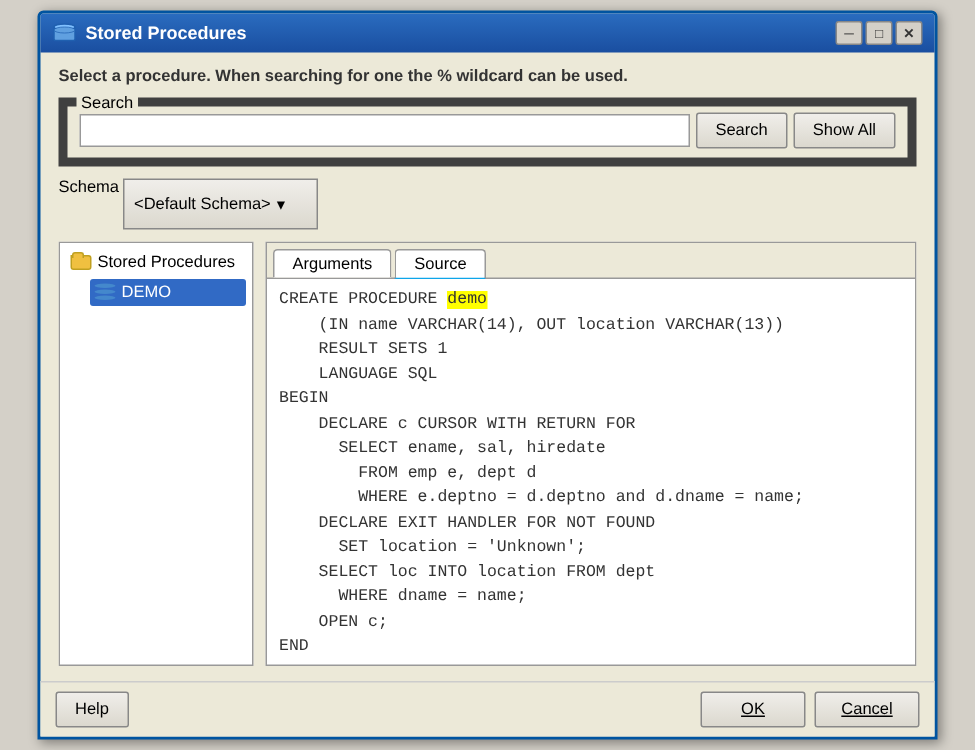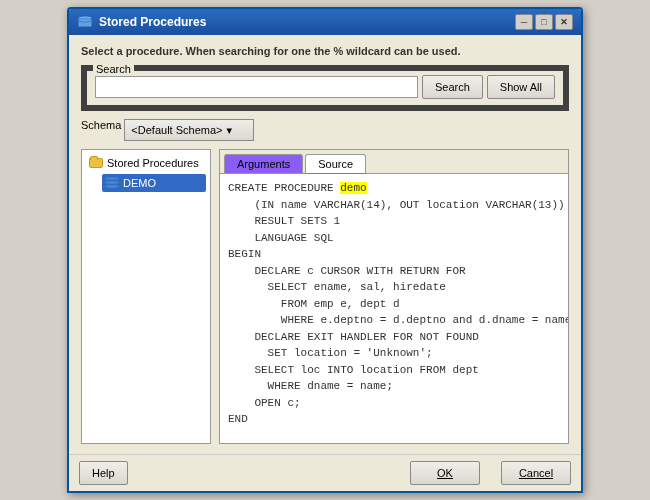--- a/index.html
+++ b/index.html
@@ -8,21 +8,21 @@
       font-size: 12px;
       background: #d4d0c8;
       display: flex;
       justify-content: center;
       align-items: center;
       width: 650px;
       height: 500px;
       overflow: hidden;
     }
     .window {
-      width: 516px;
+      width: 600px;
       height: 486px;
       background: #ece9d8;
       border: 2px solid #0054a0;
       border-radius: 4px 4px 0 0;
       display: flex;
       flex-direction: column;
       box-shadow: 2px 2px 8px rgba(0,0,0,0.4);
     }
     .title-bar {
       background: linear-gradient(to bottom, #2a6cbf 0%, #1a4ea0 100%);
@@ -117,21 +117,21 @@
       flex-direction: row;
       gap: 3px;
     }
     .schema-label {
       font-size: 11px;
     }
     .schema-dropdown {
       display: inline-flex;
       align-items: center;
       height: 22px;
-      padding: 4px 6px;
+      padding: 16px 6px;
       background: linear-gradient(to bottom, #f0eeea, #dbd8ce);
       border: 1px solid #888;
       cursor: pointer;
       font-size: 11px;
       gap: 4px;
       width: 130px;
     }
     .main-area {
       flex: 1;
       display: flex;
@@ -217,21 +217,21 @@
       padding-left: 4px;
       gap: 2px;
     }
     .tab {
       padding: 3px 12px;
       font-size: 11px;
       cursor: pointer;
       border: 1px solid #999;
       border-bottom: none;
       border-radius: 3px 3px 0 0;
-      background: #8b5cf6;
+      background: #ffffff;
     }
     .tab.active {
       background: white;
       border-bottom: 1px solid #0ea5e9;
       margin-bottom: -1px;
       z-index: 1;
     }
     .tab-content {
       flex: 1;
       padding: 6px 8px;
@@ -347,16 +347,16 @@
       </div>
     </div>
   </div>
 
   <div class="footer">
     <div class="footer-left">
       <button class="btn">Help</button>
     </div>
     <div class="footer-right">
       <button class="btn" style="min-width:70px;">OK</button>
-      <button class="btn" style="min-width:70px;margin-left:15px;">Cancel</button>
+      <button class="btn" style="min-width:70px;">Cancel</button>
     </div>
   </div>
 </div>
 
 </body></html>

